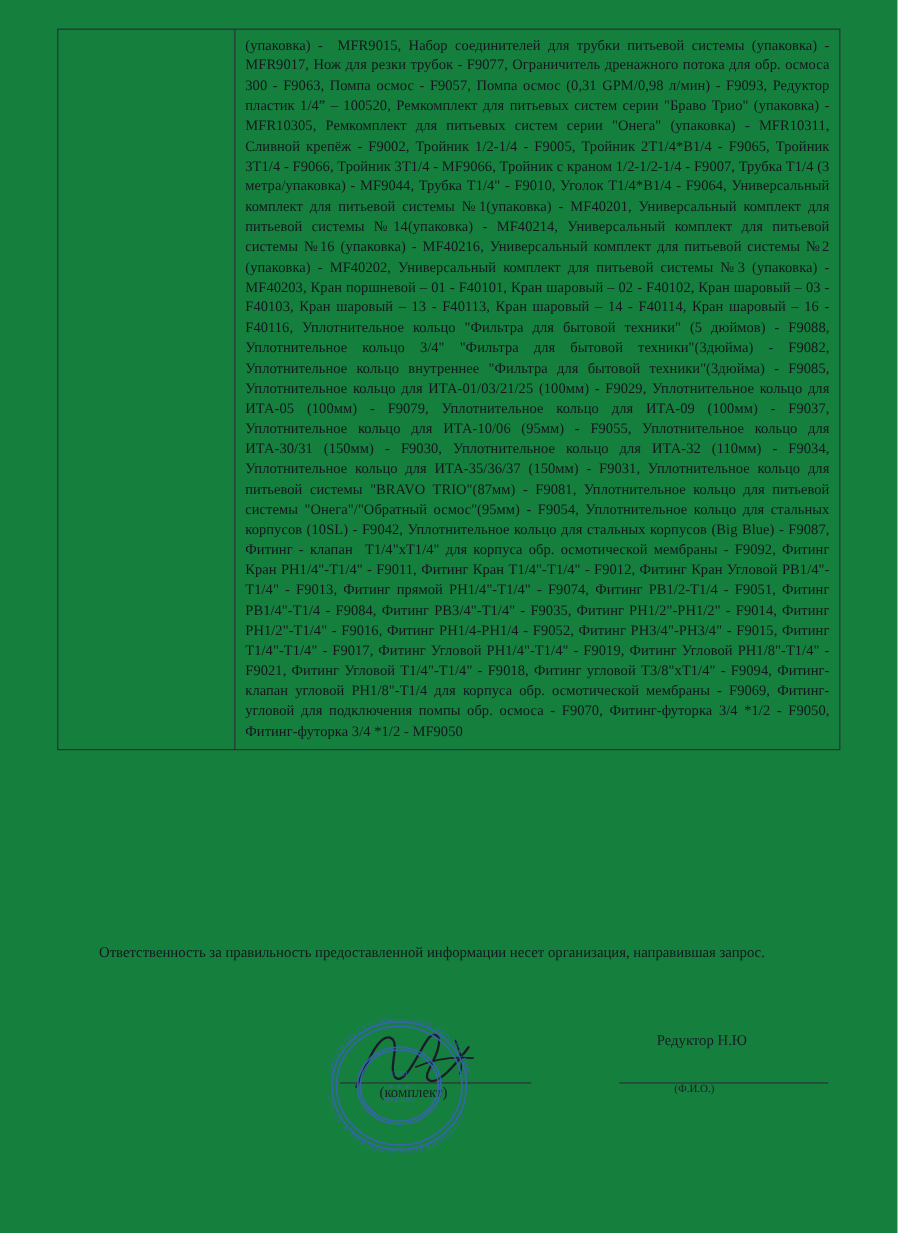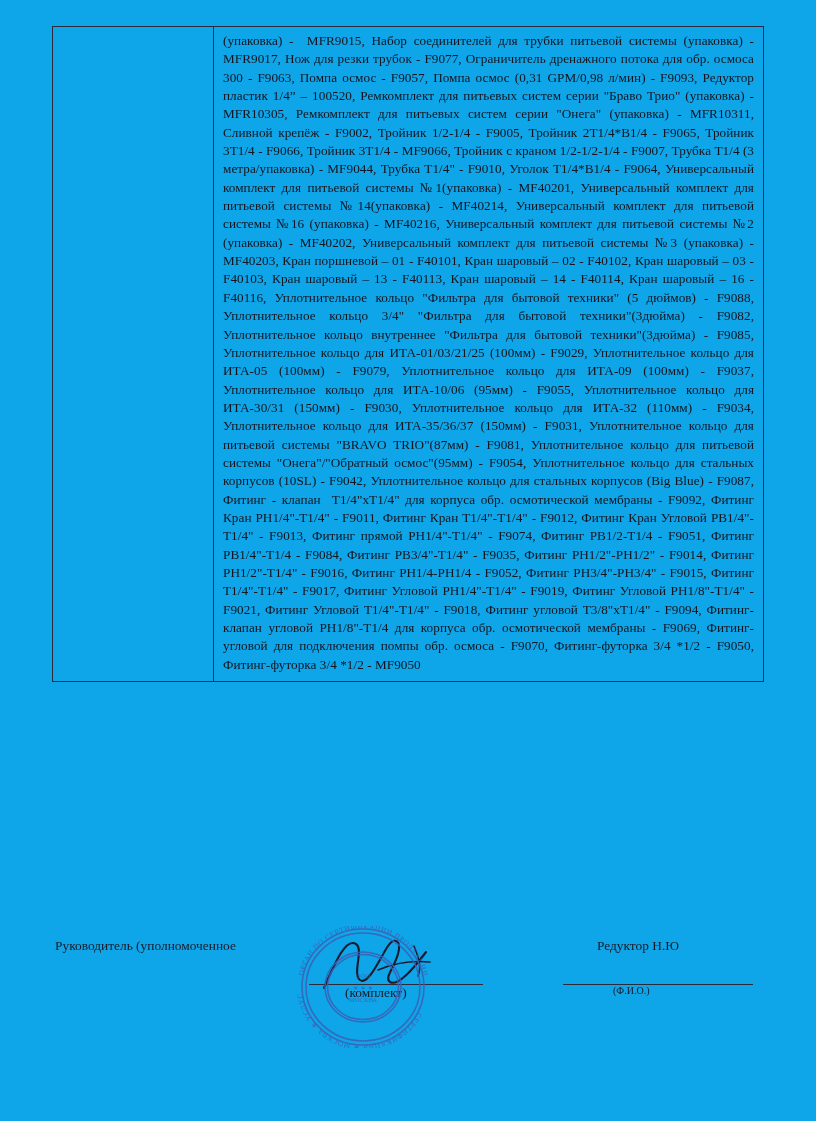--- a/index.html
+++ b/index.html
@@ -13,21 +13,21 @@
     position: relative;
     font-family: "Liberation Serif", serif;
     color: #1a1a26;
     overflow: hidden;
   }
   .page {
     position: absolute;
     left: 0; top: 0;
     width: 816px;
     height: 1121px;
-    background: #0ea5e9;
+    background: #15803d;
   }
 
   
   .table-wrap {
     position: absolute;
     left: 52px;
     top: 26px;
     width: 712px;
     border: 1px solid #2b2b3a;
     box-sizing: border-box;
@@ -155,23 +155,23 @@
 
   <div class="table-wrap">
     <div class="table-row">
       <div class="col-left"></div>
       <div class="col-right">
         <div class="cell-text">(упаковка) -  MFR9015, Набор соединителей для трубки питьевой системы (упаковка) - MFR9017, Нож для резки трубок - F9077, Ограничитель дренажного потока для обр. осмоса 300 - F9063, Помпа осмос - F9057, Помпа осмос (0,31 GPM/0,98 л/мин) - F9093, Редуктор пластик 1/4” – 100520, Ремкомплект для питьевых систем серии "Браво Трио" (упаковка) - MFR10305, Ремкомплект для питьевых систем серии "Онега" (упаковка) - MFR10311, Сливной крепёж - F9002, Тройник 1/2-1/4 - F9005, Тройник 2T1/4*B1/4 - F9065, Тройник 3T1/4 - F9066, Тройник 3T1/4 - MF9066, Тройник с краном 1/2-1/2-1/4 - F9007, Трубка T1/4 (3 метра/упаковка) - MF9044, Трубка T1/4" - F9010, Уголок T1/4*B1/4 - F9064, Универсальный комплект для питьевой системы №1(упаковка) - MF40201, Универсальный комплект для питьевой системы №14(упаковка) - MF40214, Универсальный комплект для питьевой системы №16 (упаковка) - MF40216, Универсальный комплект для питьевой системы №2 (упаковка) - MF40202, Универсальный комплект для питьевой системы №3 (упаковка) - MF40203, Кран поршневой – 01 - F40101, Кран шаровый – 02 - F40102, Кран шаровый – 03 - F40103, Кран шаровый – 13 - F40113, Кран шаровый – 14 - F40114, Кран шаровый – 16 - F40116, Уплотнительное кольцо "Фильтра для бытовой техники" (5 дюймов) - F9088, Уплотнительное кольцо 3/4" "Фильтра для бытовой техники"(3дюйма) - F9082, Уплотнительное кольцо внутреннее "Фильтра для бытовой техники"(3дюйма) - F9085, Уплотнительное кольцо для ИТА-01/03/21/25 (100мм) - F9029, Уплотнительное кольцо для ИТА-05 (100мм) - F9079, Уплотнительное кольцо для ИТА-09 (100мм) - F9037, Уплотнительное кольцо для ИТА-10/06 (95мм) - F9055, Уплотнительное кольцо для ИТА-30/31 (150мм) - F9030, Уплотнительное кольцо для ИТА-32 (110мм) - F9034, Уплотнительное кольцо для ИТА-35/36/37 (150мм) - F9031, Уплотнительное кольцо для питьевой системы "BRAVO TRIO"(87мм) - F9081, Уплотнительное кольцо для питьевой системы "Онега"/"Обратный осмос"(95мм) - F9054, Уплотнительное кольцо для стальных корпусов (10SL) - F9042, Уплотнительное кольцо для стальных корпусов (Big Blue) - F9087, Фитинг - клапан  T1/4"хT1/4" для корпуса обр. осмотической мембраны - F9092, Фитинг Кран PH1/4"-T1/4" - F9011, Фитинг Кран T1/4"-T1/4" - F9012, Фитинг Кран Угловой PB1/4"-T1/4" - F9013, Фитинг прямой PH1/4"-T1/4" - F9074, Фитинг PB1/2-T1/4 - F9051, Фитинг PB1/4"-T1/4 - F9084, Фитинг PB3/4"-T1/4" - F9035, Фитинг PH1/2"-PH1/2" - F9014, Фитинг PH1/2"-T1/4" - F9016, Фитинг PH1/4-PH1/4 - F9052, Фитинг PH3/4"-PH3/4" - F9015, Фитинг T1/4"-T1/4" - F9017, Фитинг Угловой PH1/4"-T1/4" - F9019, Фитинг Угловой PH1/8"-T1/4" - F9021, Фитинг Угловой T1/4"-T1/4" - F9018, Фитинг угловой T3/8"хT1/4" - F9094, Фитинг-клапан угловой PH1/8"-T1/4 для корпуса обр. осмотической мембраны - F9069, Фитинг-угловой для подключения помпы обр. осмоса - F9070, Фитинг-футорка 3/4 *1/2 - F9050,  Фитинг-футорка 3/4 *1/2 - MF9050</div>
       </div>
     </div>
   </div>
 
+  <div class="para para-1">Ответственность за правильность предоставленной информации несет организация, направившая запрос.</div>
 
   <div class="sig-left">
-    <div>Руководитель (уполномоченное</div>
   </div>
 
   <div class="sig-name">Редуктор Н.Ю</div>
 
   <div class="sig-line-left"></div>
   <div class="sig-line-right"></div>
 
   <div class="sig-label-sign">(комплект)</div>
   <div class="sig-label-fio">(Ф.И.О.)</div>
 

